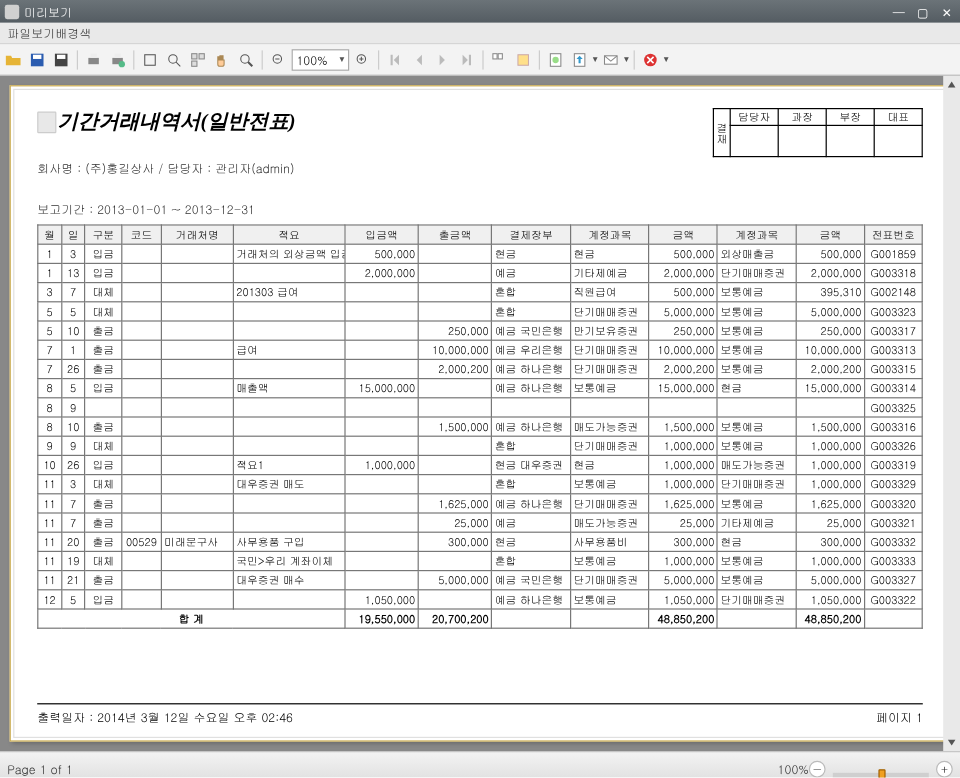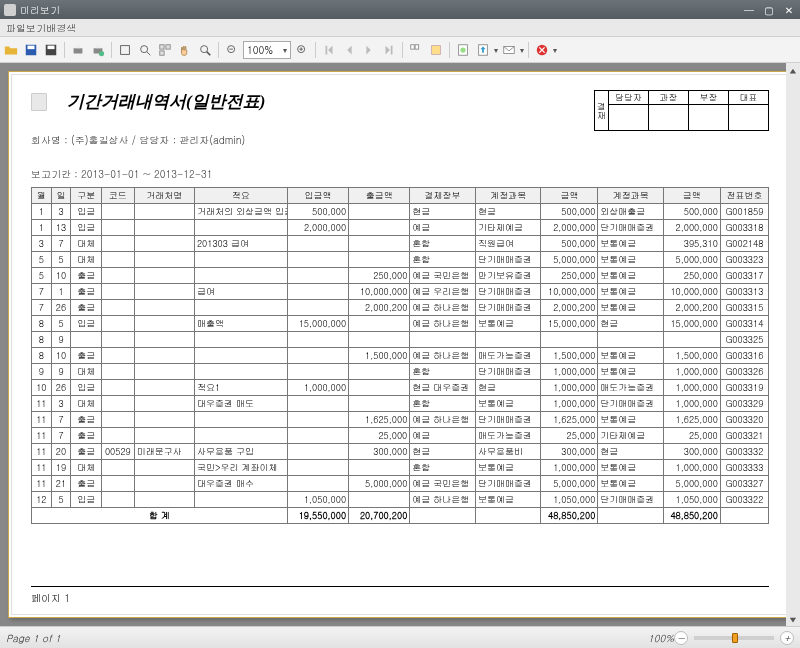--- a/index.html
+++ b/index.html
@@ -12,39 +12,39 @@
 .menubar span { color:#333; cursor:default; }
 .toolbar { height:26px; background:#f3f3f3; border-bottom:1px solid #d0d0d0; display:flex; align-items:center; padding:0 2px; gap:2px; }
 .tb { width:18px; height:18px; display:flex; align-items:center; justify-content:center; border-radius:2px; }
 .tb svg { width:14px; height:14px; }
 .sep { width:1px; height:16px; background:#ccc; margin:0 2px; }
 .zoomcombo { width:48px; height:18px; border:1px solid #aaa; background:#fff; display:flex; align-items:center; padding:0 3px; font-size:10px; justify-content:space-between; }
 .zoomcombo .chev { font-size:8px; color:#555; }
 .viewport { height:calc(648px - 19px - 18px - 26px - 22px); background:#888; padding:8px; overflow:hidden; position:relative; }
 .page { background:#fff; height:100%; border:1px solid #aaa; box-shadow:2px 2px 4px rgba(0,0,0,.25); padding:18px 22px 12px 22px; display:flex; flex-direction:column; }
 .hdr { display:flex; justify-content:space-between; align-items:flex-start; }
-.title { font-size:17px; font-weight:bold; font-style:italic; font-family:Georgia,serif; display:flex; align-items:center; gap:20px; }
+.title { font-size:17px; font-weight:bold; font-style:italic; font-family:Georgia,serif; display:flex; align-items:center; gap:1px; }
 .title .doc { width:16px; height:18px; background:#e8e8e8; border:1px solid #ccc; border-radius:1px; }
 .meta { font-size:10px; color:#333; margin-top:20px; line-height:1.4; }
 .approval { border-collapse:collapse; }
 .approval td { border:1px solid #000; font-size:9px; text-align:center; }
 .approval .hdrc { width:40px; height:13px; }
 .approval .body { height:26px; }
 .approval .side { width:14px; writing-mode:vertical-rl; }
 .datatable { border-collapse:collapse; margin-top:6px; font-size:9px; width:100%; table-layout:fixed; }
 .datatable th,.datatable td { border:1px solid #777; padding:1px 2px; height:16px; overflow:hidden; white-space:nowrap; }
 .datatable th { background:#f0f0f0; font-weight:normal; text-align:center; }
 .datatable td.r { text-align:right; }
 .datatable td.c { text-align:center; }
 .total td { font-weight:bold; }
 .footer { margin-top:auto; display:flex; justify-content:space-between; font-size:10px; padding:4px 0 0 0; border-top:1px solid #000; }
 .scrollv { position:absolute; right:0; top:0; bottom:0; width:14px; background:#e9e9e9; display:flex; flex-direction:column; align-items:center; }
 .scrollv .arrow { height:14px; width:14px; display:flex; align-items:center; justify-content:center; font-size:8px; color:#555; }
 .scrollv .track { flex:1; width:14px; }
-.statusbar { height:22px; background:linear-gradient(#f3f3f3,#e2e2e2); border-top:1px solid #ccc; display:flex; align-items:center; padding:0 6px; font-size:10px; color:#333;font-style:italic; }
+.statusbar { height:22px; background:linear-gradient(#f3f3f3,#e2e2e2); border-top:1px solid #ccc; display:flex; align-items:flex-end; padding:0 6px; font-size:10px; color:#333; }
 .statusbar .spacer { flex:1; }
 .statusbar .zoomslider { width:80px; height:4px; background:#cfcfcf; margin:0 6px; position:relative; }
 .statusbar .zoomslider .knob { position:absolute; left:38px; top:-3px; width:6px; height:10px; background:#f0a020; border:1px solid #a06000; border-radius:1px; }
 .statusbar .zbtn { width:14px; height:14px; border:1px solid #bbb; border-radius:8px; display:flex; align-items:center; justify-content:center; background:#fff; cursor:default; }
 </style>
 </head>
 <body>
 
 <div class="titlebar">
   <div class="ticon"></div>
@@ -586,20 +586,21 @@
             <td></td>
           <td class="r">48,850,200</td>
           <td></td>
           <td class="r">48,850,200</td>
           <td></td>
         </tr>
       </tbody>
     </table>
 
     <div class="footer">
+      <span>출력일자 : 2014년 3월 12일 수요일 오후 02:46</span>
       <span>페이지 1</span>
     </div>
   </div>
 
   <div class="scrollv">
     <div class="arrow">▲</div>
     <div class="track"></div>
     <div class="arrow">▼</div>
   </div>
 </div>

